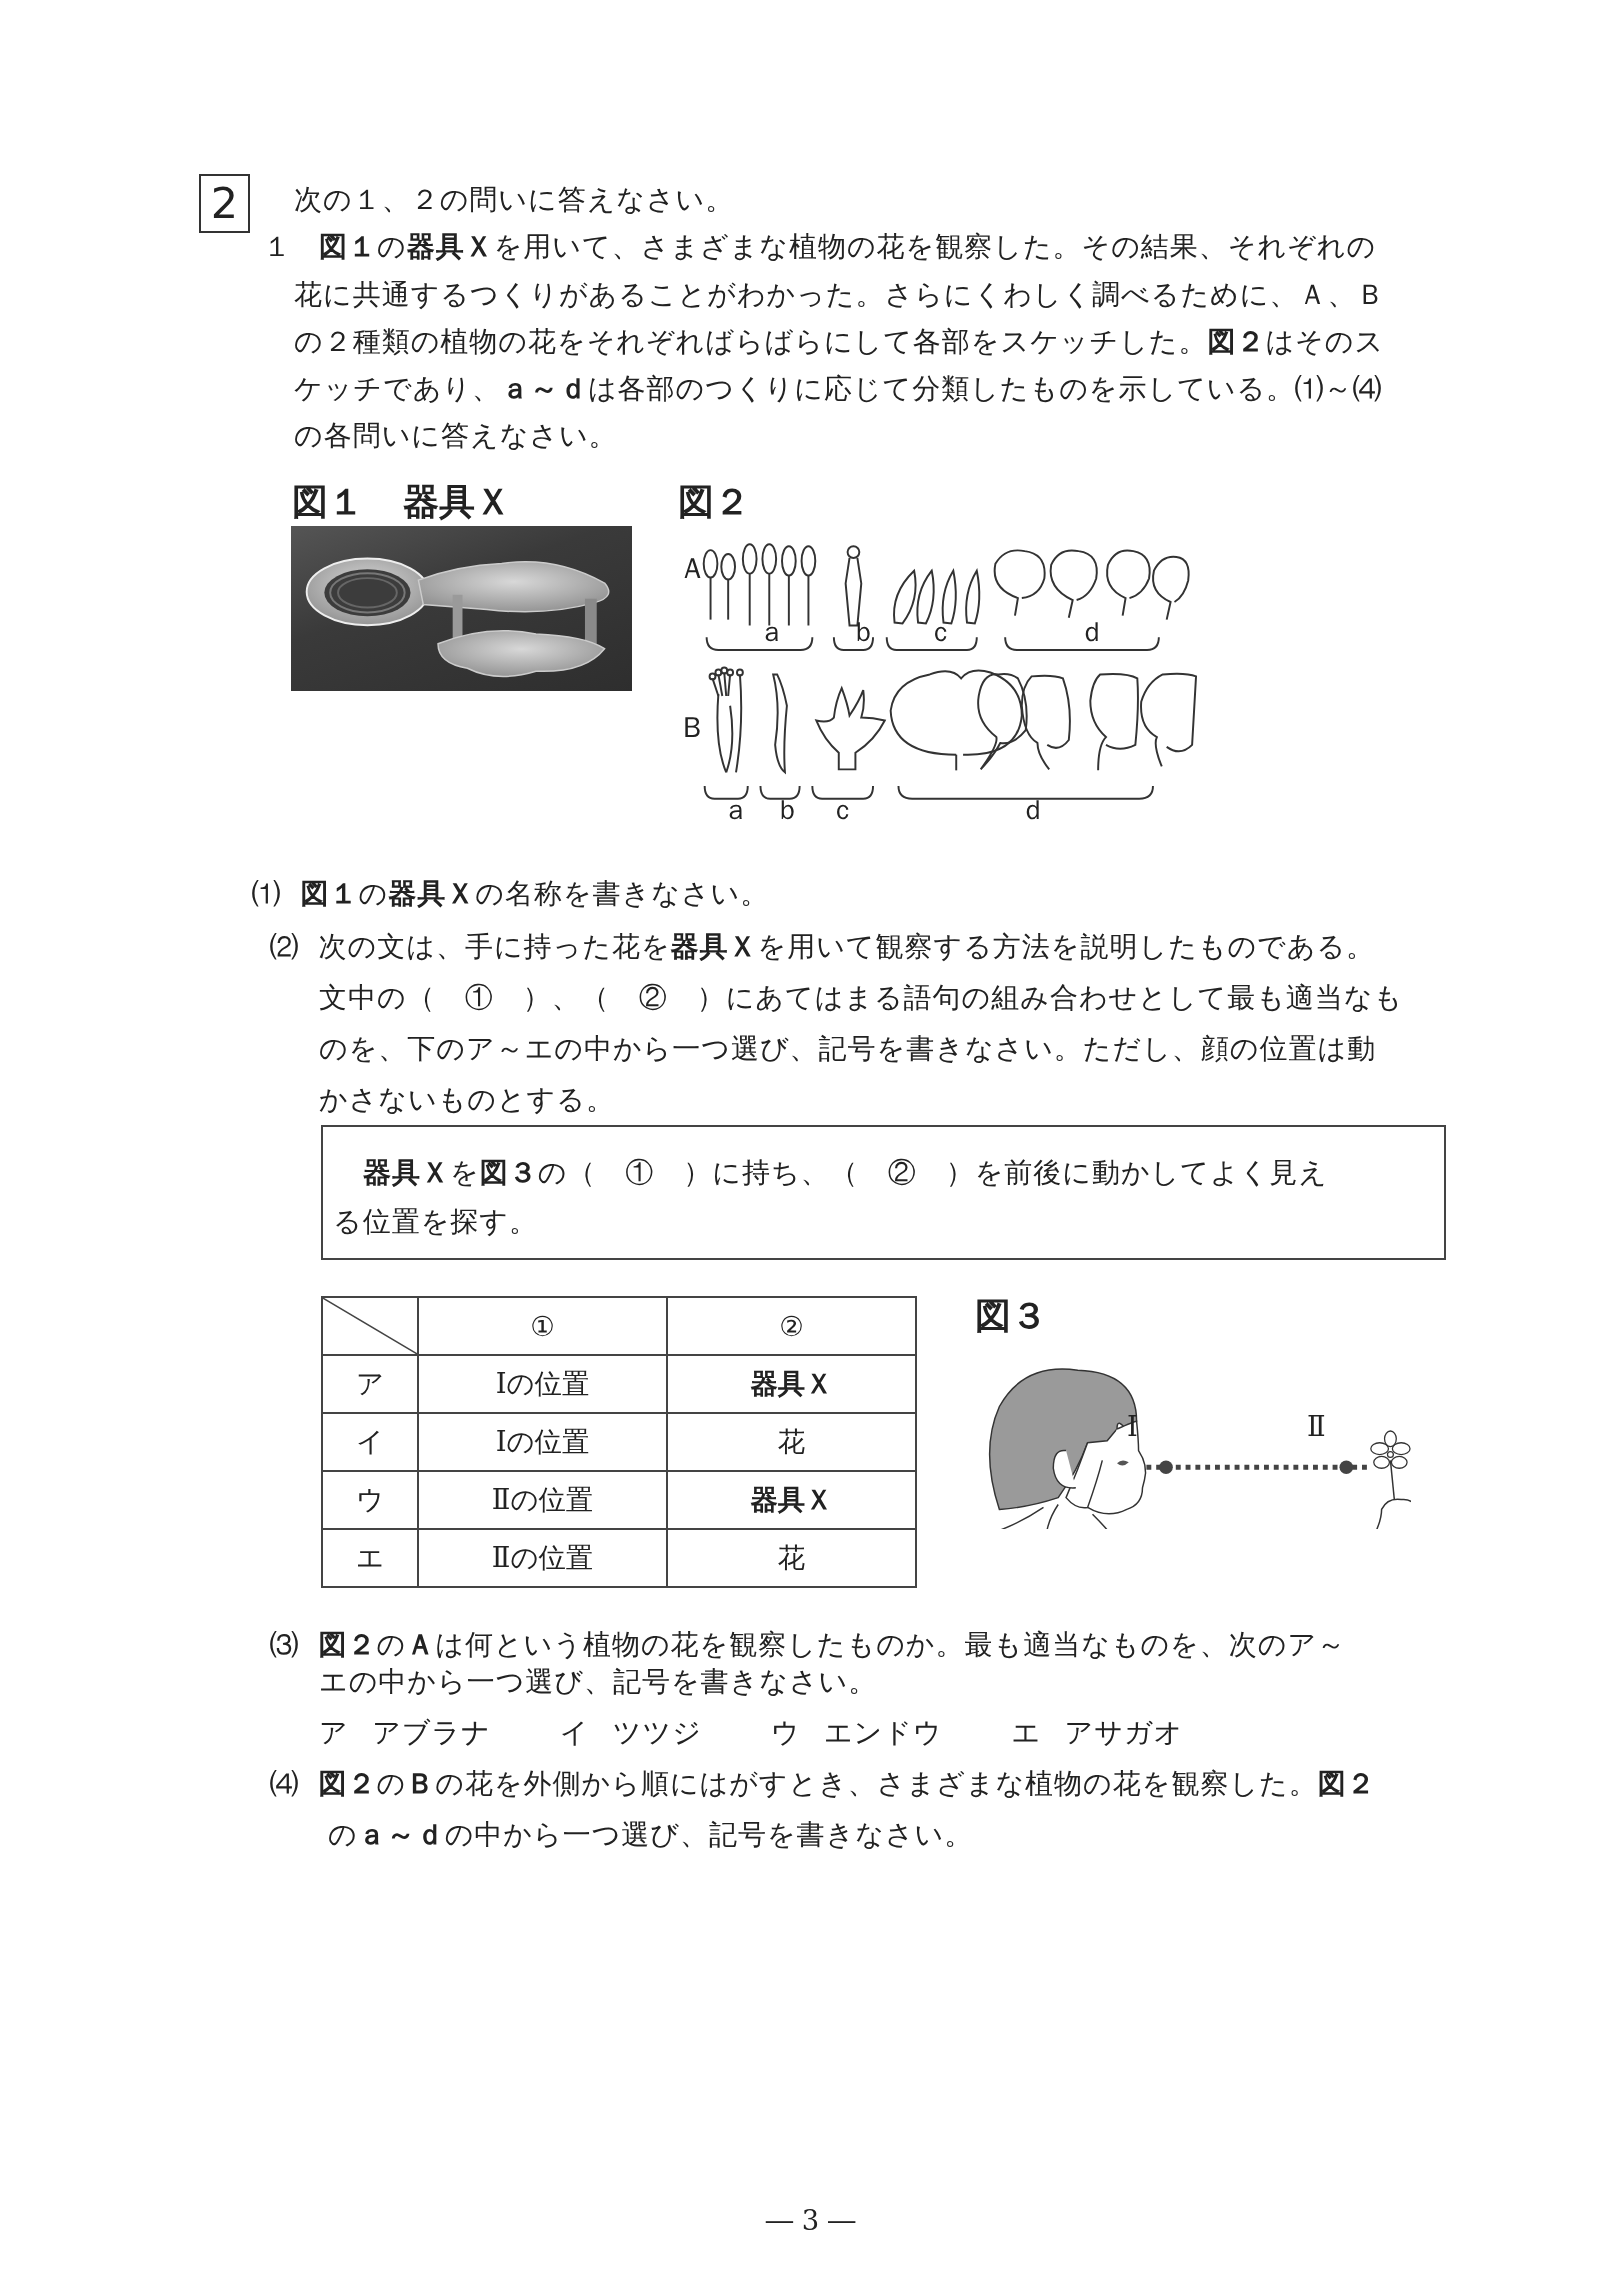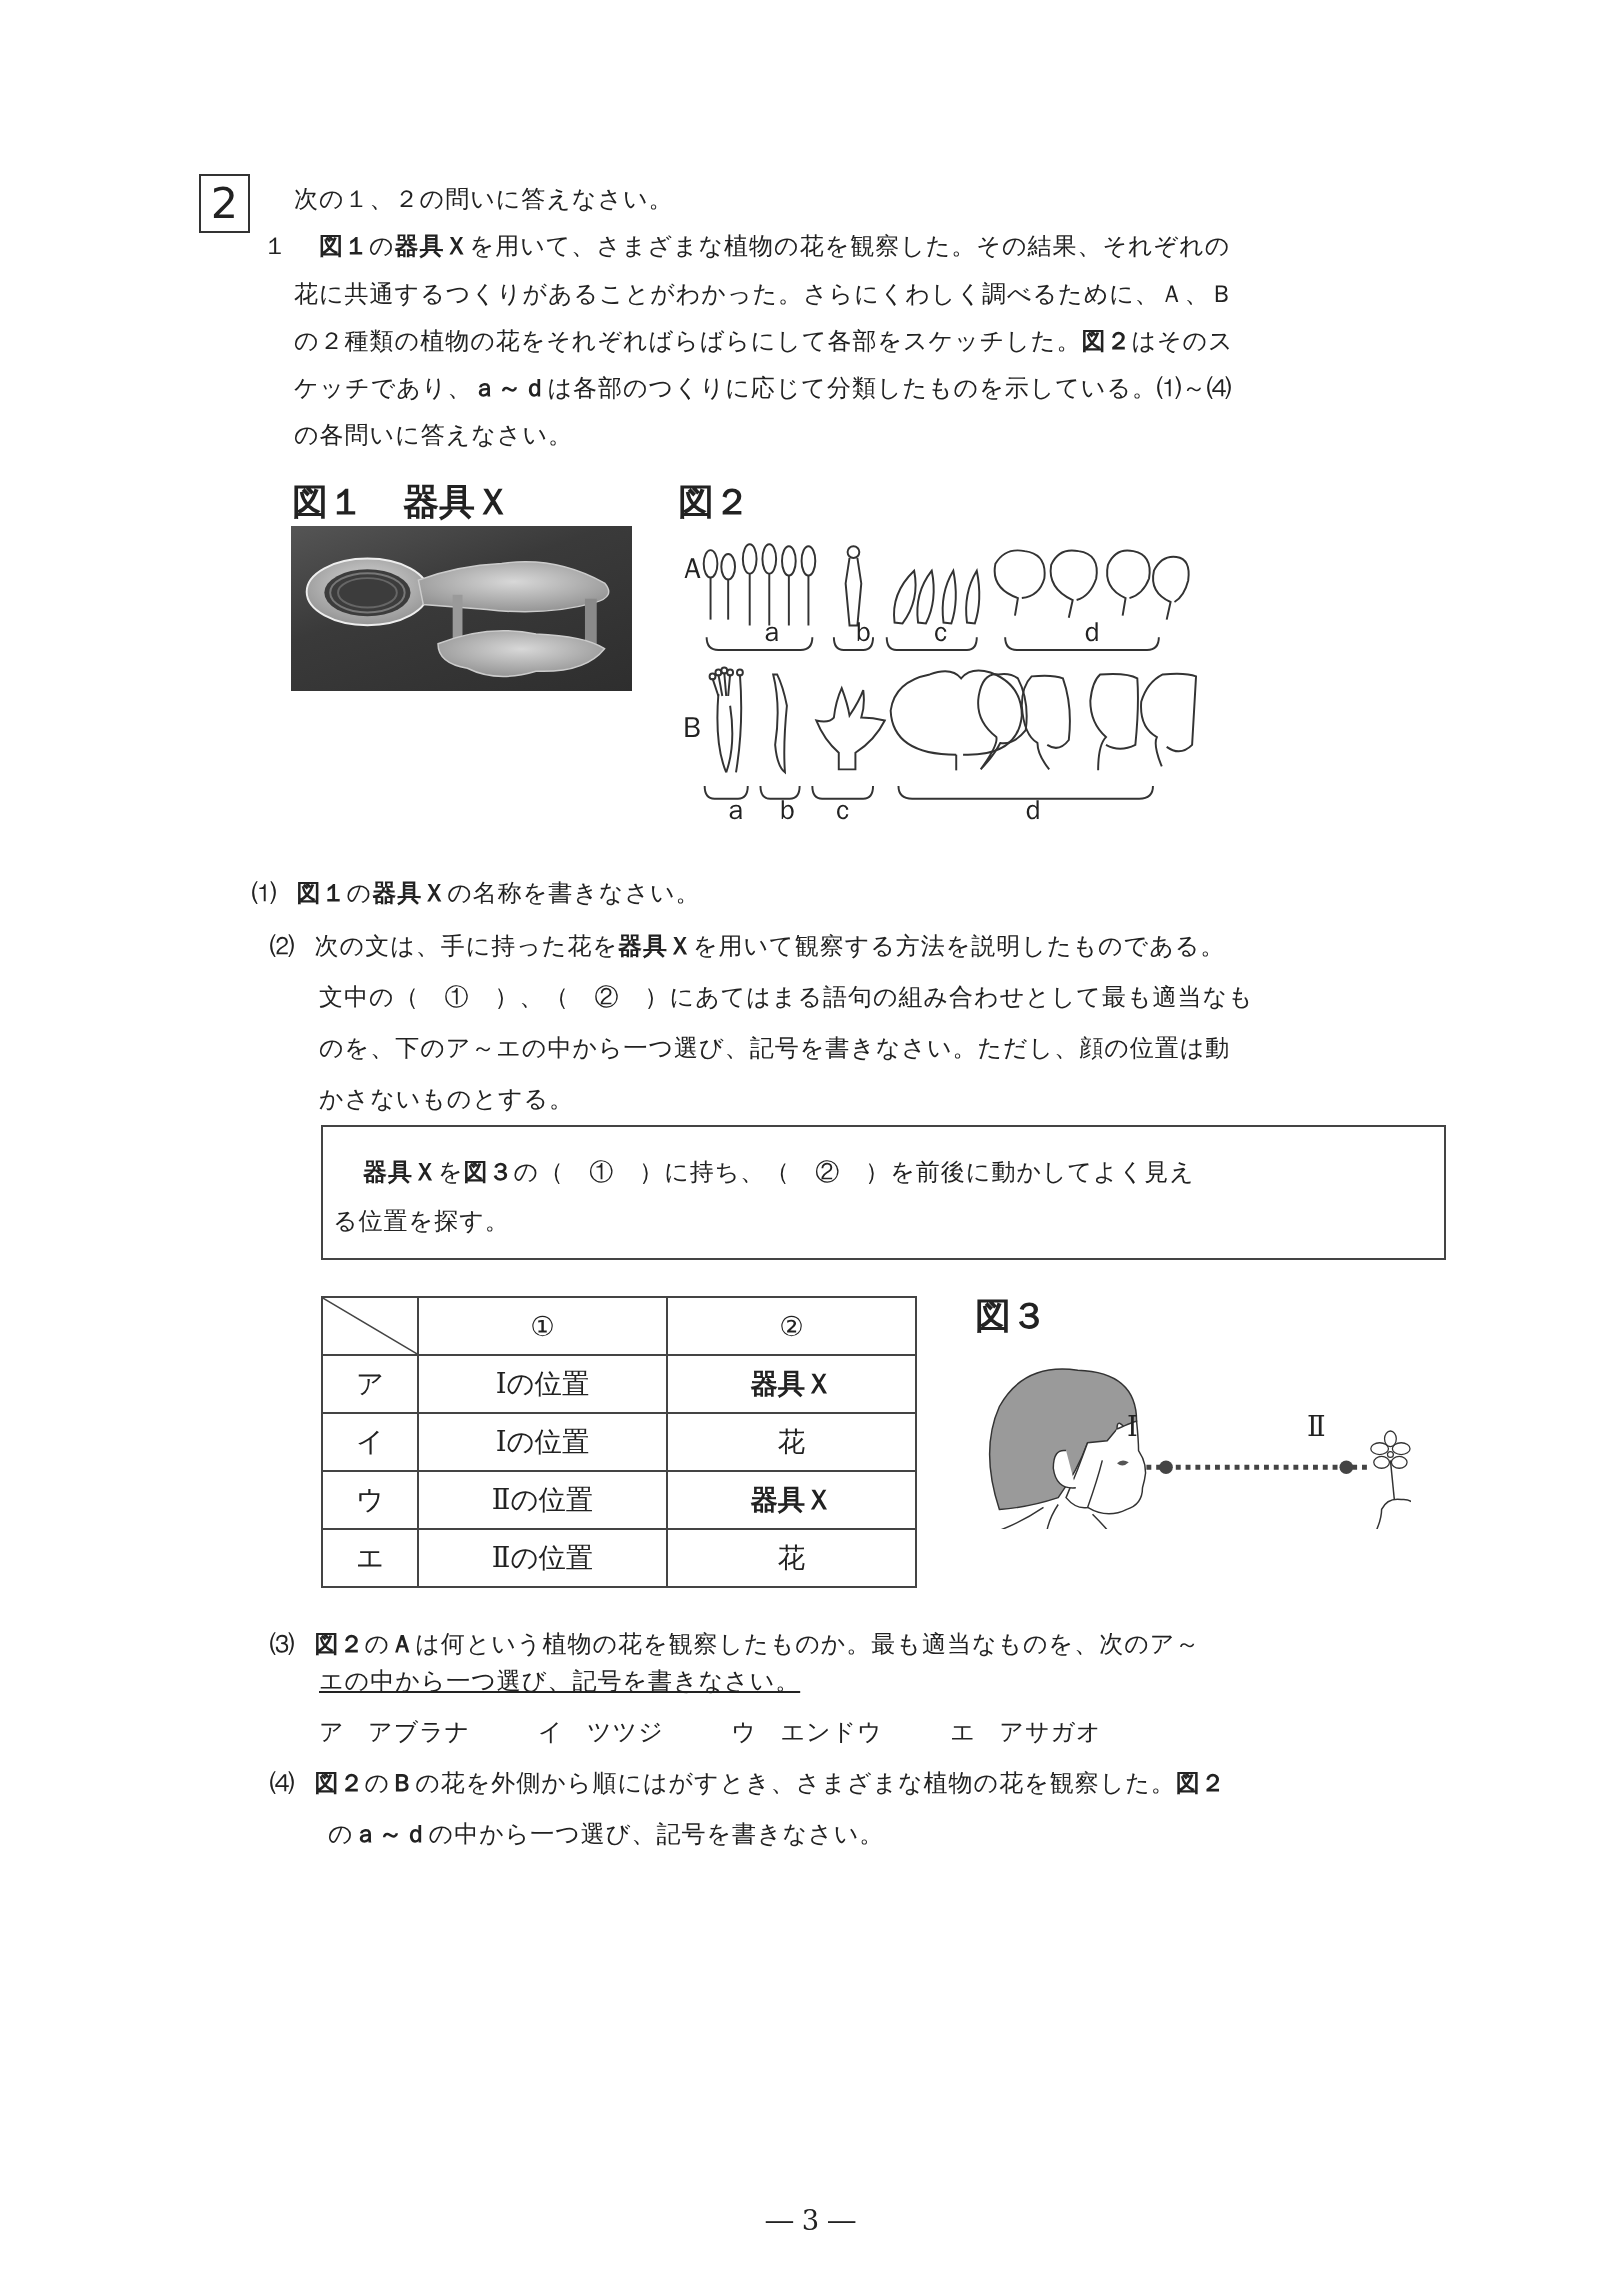--- a/index.html
+++ b/index.html
@@ -1,19 +1,19 @@
 <!DOCTYPE html>
 <html><head>
 <meta charset="utf-8">
 <style>
   html, body { margin: 0; padding: 0; background: #ffffff; }
   body { width: 1621px; height: 2294px; position: relative; overflow: hidden;
          font-family: "DejaVu Serif", "Liberation Serif", serif; color: #222; }
   .abs { position: absolute; }
-  .txt { font-size: 24px; line-height: 47px; letter-spacing: 1px; white-space: nowrap; }
+  .txt { font-size: 28px; line-height: 47px; letter-spacing: 1px; white-space: nowrap; }
   .b { font-family: "DejaVu Sans", "Liberation Sans", sans-serif; font-weight: bold; }
   .qnum-box { left: 199px; top: 174px; width: 47px; height: 55px; border: 2.9px solid #333;
               font-family: "DejaVu Sans", sans-serif; font-size: 43px; line-height: 55px;
               text-align: center; }
   .figlabel { font-family: "DejaVu Sans", "Liberation Sans", sans-serif; font-size: 36px; font-weight: bold; text-align: center; }
   .photo { left: 291px; top: 526px; width: 341px; height: 165px;
            background: linear-gradient(160deg, #555 0%, #3a3a3a 40%, #2e2e2e 100%); overflow: hidden; }
   .sans { font-family: "DejaVu Sans", "Liberation Sans", sans-serif; }
   .boxed { left: 321px; top: 1125px; width: 1121px; height: 131px; border: 2px solid #444; }
   table.choices { position: absolute; left: 321px; top: 1296px; border-collapse: collapse;
@@ -239,21 +239,21 @@
   <line x1="429" y1="130" x2="434" y2="180" stroke="#333" stroke-width="1.5"></line>
 
   <path d="M405 220 Q420 195 420 180 Q426 168 440 170 Q456 168 458 190 Q454 210 440 222" fill="#fff" stroke="#333" stroke-width="1.5"></path>
 </svg>
 <div class="abs" style="left:1127px; top:1411px; font-size:27.4px;">Ⅰ</div>
 <div class="abs" style="left:1307px; top:1411px; font-size:27.4px;">Ⅱ</div>
 
 <div class="abs txt" style="left:270px; top:1607px;margin-top:14px;">
   <span>⑶</span><span style="display:inline-block;width:19.6px"></span><span class="b">図２</span><span>の</span><span class="b">Ａ</span><span>は何という植物の花を観察したものか。最も適当なものを、次のア～</span>
 </div>
-<div class="abs txt" style="left:319px; top:1658px;text-decoration:underline;">エの中から一つ選び、記号を書きなさい。</div>
+<div class="abs txt" style="left:319px; top:1658px;">エの中から一つ選び、記号を書きなさい。</div>
 <div class="abs txt" style="left:319px; top:1709px;">
   <span>ア</span><span style="display:inline-block;width:23.5px"></span><span>アブラナ</span><span style="display:inline-block;width:59px"></span>
   <span>イ</span><span style="display:inline-block;width:23.5px"></span><span>ツツジ</span><span style="display:inline-block;width:59px"></span>
   <span>ウ</span><span style="display:inline-block;width:23.5px"></span><span>エンドウ</span><span style="display:inline-block;width:59px"></span>
   <span>エ</span><span style="display:inline-block;width:23.5px"></span><span>アサガオ</span>
 </div>
 
 <div class="abs txt" style="left:270px; top:1760px;">
   <span>⑷</span><span style="display:inline-block;width:19.6px"></span><span class="b">図２</span><span>の</span><span class="b">Ｂ</span><span>の花を外側から順にはがすとき、さまざまな植物の花を観察した。</span><span class="b">図２</span>
 </div>

